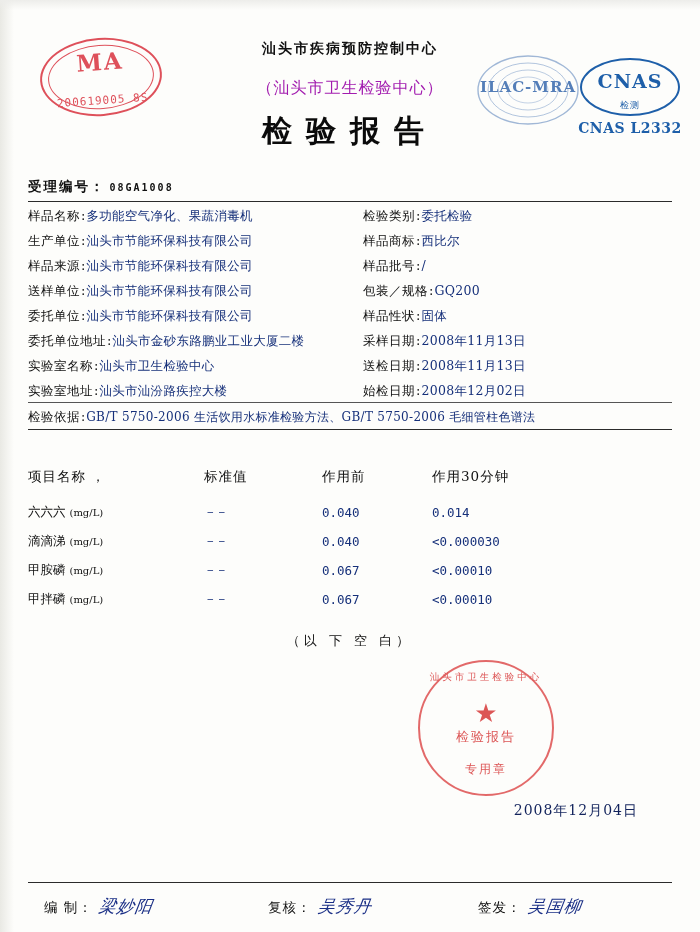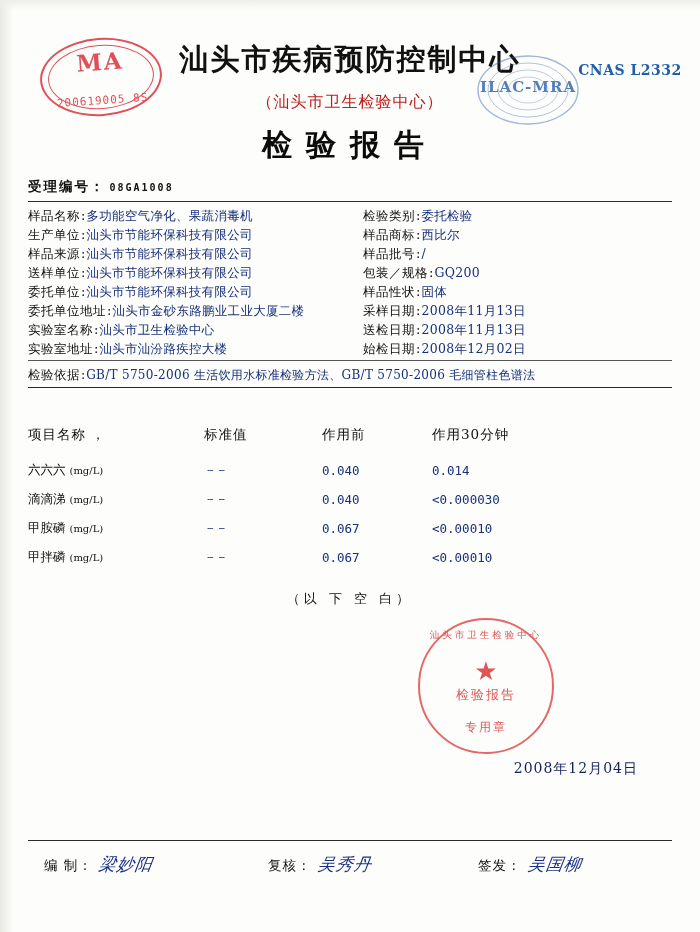--- a/index.html
+++ b/index.html
@@ -29,31 +29,31 @@
   }
   .title-block {
     position: absolute;
     left: 0;
     right: 0;
     top: 40px;
     text-align: center;
   }
   .org-title {
     font-family: "DejaVu Serif", "Liberation Serif", serif;
-    font-size: 29px;
+    font-size: 14px;
     font-weight: bold;
     letter-spacing: 2px;
     color: #111;
   }
   .org-subtitle {
     font-family: "DejaVu Serif", "Liberation Serif", serif;
     font-size: 16px;
-    margin-top: 12px;
-    letter-spacing: 1px;
-    color: #b91c1c;
+    margin-top: 20px;
+    letter-spacing: 1px;
+    color: #a21caf;
   }
   .report-title {
     font-family: "DejaVu Serif", "Liberation Serif", serif;
     font-size: 30px;
     font-weight: bold;
     letter-spacing: 14px;
     margin-top: 12px;
     color: #0b0b0b;
   }
 
@@ -184,21 +184,21 @@
     border: 0;
     border-top: 1px solid #2b2b2b;
     margin: 2px 0 4px 0;
   }
   .rule.thin {
     border-top: 1px solid #555;
   }
   .meta-grid {
     display: grid;
     grid-template-columns: 335px 1fr;
-    row-gap: 0;
+    row-gap: 6px;
   }
   .field {
     display: flex;
     align-items: baseline;
     line-height: 19px;
     white-space: nowrap;
   }
   .f-label {
     color: #111;
     font-size: 12.5px;
@@ -408,20 +408,24 @@
       <svg width="108" height="80" viewBox="0 0 108 80" aria-hidden="true">
         <ellipse cx="54" cy="40" rx="50" ry="34" fill="none" stroke="#2a5fa8" stroke-width="1.4" opacity=".55"></ellipse>
         <ellipse cx="54" cy="40" rx="40" ry="27" fill="none" stroke="#2a5fa8" stroke-width="1" opacity=".45"></ellipse>
         <ellipse cx="54" cy="40" rx="30" ry="20" fill="none" stroke="#2a5fa8" stroke-width="1" opacity=".4"></ellipse>
         <ellipse cx="54" cy="40" rx="20" ry="13" fill="none" stroke="#2a5fa8" stroke-width="1" opacity=".35"></ellipse>
       </svg>
       <div class="ilac-text">ILAC-MRA</div>
     </div>
 
     <div class="cnas-seal">
+      <div class="cnas-oval">
+        <div class="cnas-word">CNAS</div>
+        <div class="cnas-cn">检测</div>
+      </div>
       <div class="cnas-code">CNAS L2332</div>
     </div>
   </div>
 
   <div class="meta">
 
     <div class="receipt-line">
       <span class="receipt-label">受理编号：</span>
       <span class="receipt-value">08GA1008</span>
     </div>

